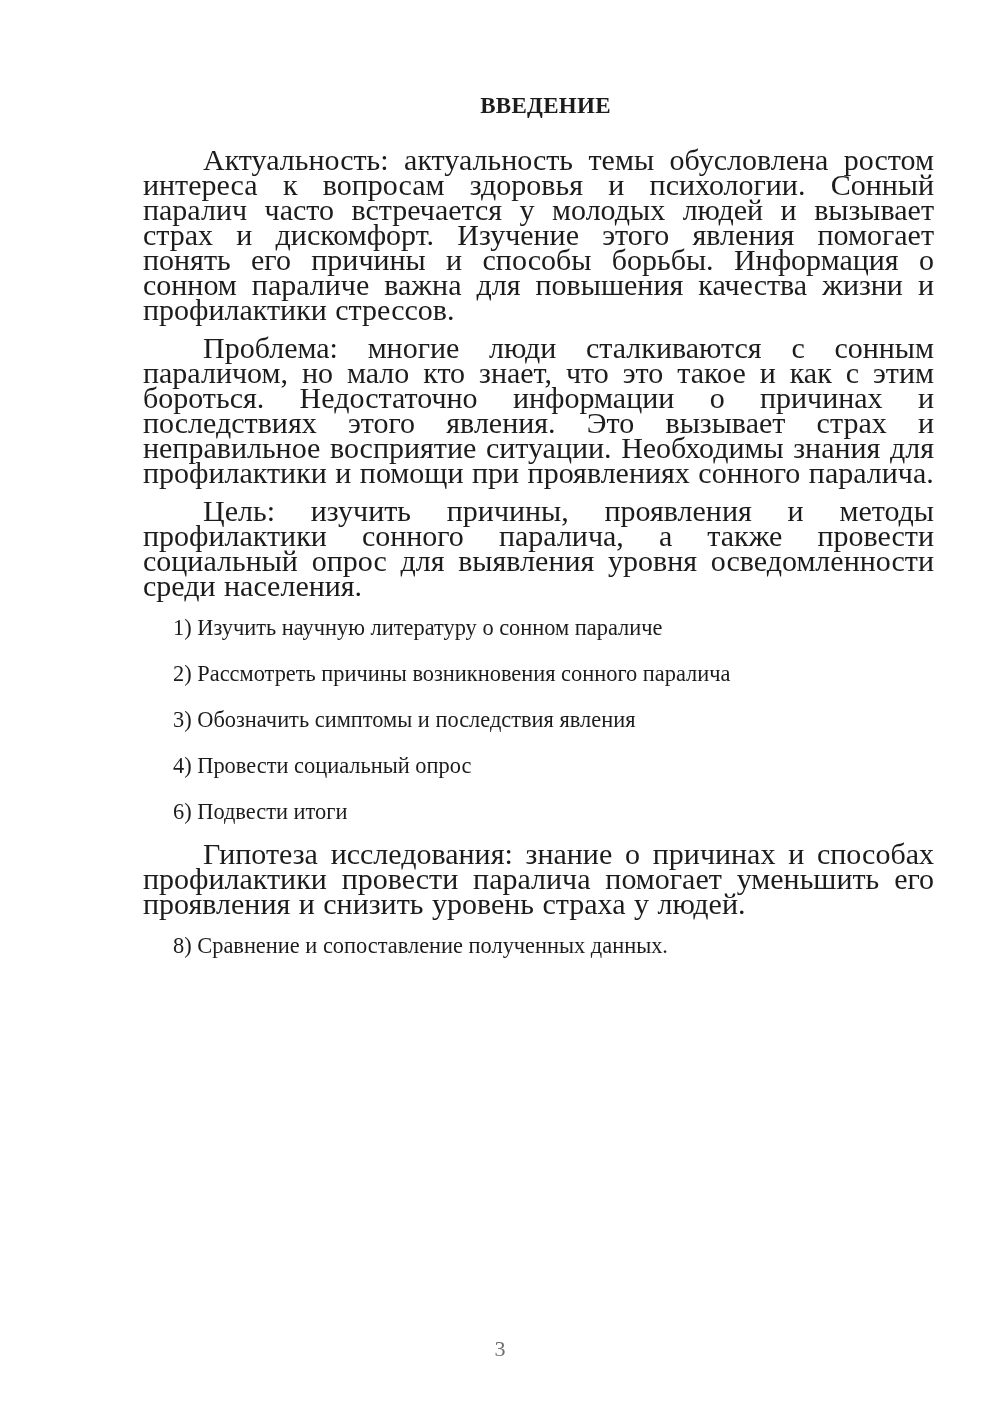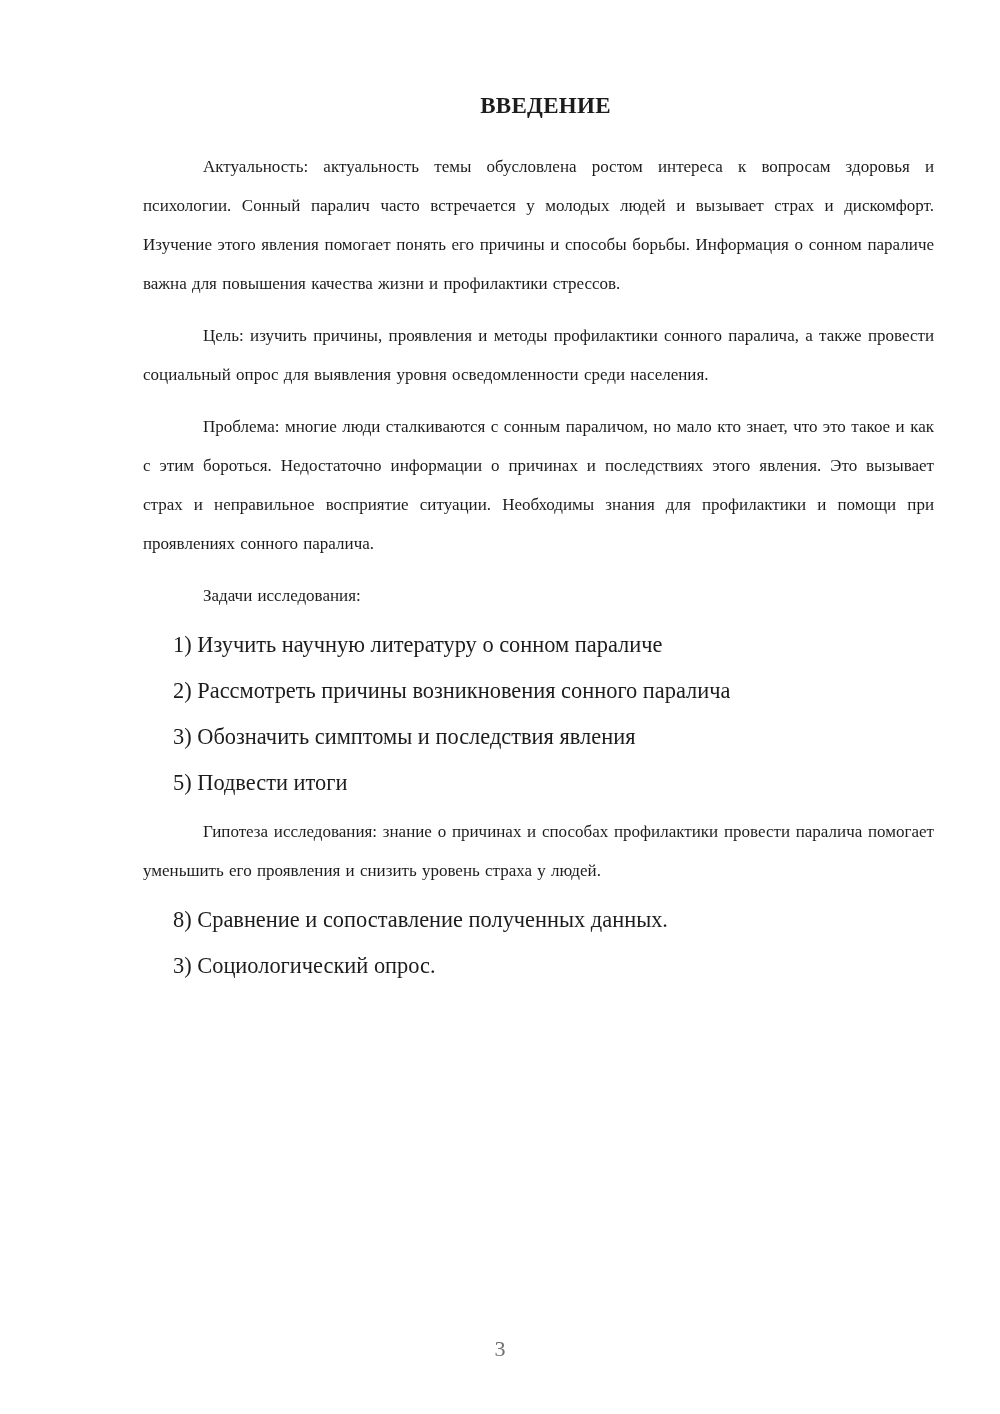--- a/index.html
+++ b/index.html
@@ -33,22 +33,22 @@
   }
   .doc-title {
     font-size: 23px;
     font-weight: bold;
     text-align: center;
     line-height: 36px;
     margin: 0 0 23px 0;
     letter-spacing: 0.3px;
   }
   .para {
-    font-size: 17px;
-    line-height: 39px;
+    font-size: 30px;
+    line-height: 25px;
     margin: 0 14px 13px 0;
     text-indent: 60px;
     word-spacing: 1px;
   }
   .justify {
     text-align: justify;
   }
   .list-item {
     font-size: 22.4px;
     line-height: 33px;
@@ -70,39 +70,38 @@
 </head>
 <body>
 
 <div class="page">
   <div class="content">
 
     <h1 class="doc-title">ВВЕДЕНИЕ</h1>
 
     <p class="para justify">Актуальность: актуальность темы обусловлена ростом интереса к вопросам здоровья и психологии. Сонный паралич часто встречается у молодых людей и вызывает страх и дискомфорт. Изучение этого явления помогает понять его причины и способы борьбы. Информация о сонном параличе важна для повышения качества жизни и профилактики стрессов.</p>
 
+    <p class="para justify">Проблема: многие люди сталкиваются с сонным параличом, но мало кто знает, что это такое и как с этим бороться. Недостаточно информации о причинах и последствиях этого явления. Это вызывает страх и неправильное восприятие ситуации. Необходимы знания для профилактики и помощи при проявлениях сонного паралича.</p>
+
     <p class="para justify">Цель: изучить причины, проявления и методы профилактики сонного паралича, а также провести социальный опрос для выявления уровня осведомленности среди населения.</p>
 
-    <p class="para justify">Проблема: многие люди сталкиваются с сонным параличом, но мало кто знает, что это такое и как с этим бороться. Недостаточно информации о причинах и последствиях этого явления. Это вызывает страх и неправильное восприятие ситуации. Необходимы знания для профилактики и помощи при проявлениях сонного паралича.</p>
-
-    <p class="para">Задачи исследования:</p>
 
     <div>
       <p class="list-item">1) Изучить научную литературу о сонном параличе</p>
       <p class="list-item">2) Рассмотреть причины возникновения сонного паралича</p>
       <p class="list-item">3) Обозначить симптомы и последствия явления</p>
-      <p class="list-item">5) Подвести итоги</p>
+      <p class="list-item">4) Провести социальный опрос</p>
+      <p class="list-item">6) Подвести итоги</p>
     </div>
 
 
 
     <p class="para justify">Гипотеза исследования: знание о причинах и способах профилактики провести паралича помогает уменьшить его проявления и снизить уровень страха у людей.</p>
 
 
     <div>
       <p class="list-item">8) Сравнение и сопоставление полученных данных.</p>
-      <p class="list-item">3) Социологический опрос.</p>
     </div>
 
   </div>
 
   <div class="page-number">3</div>
 </div>
 
 </body></html>

